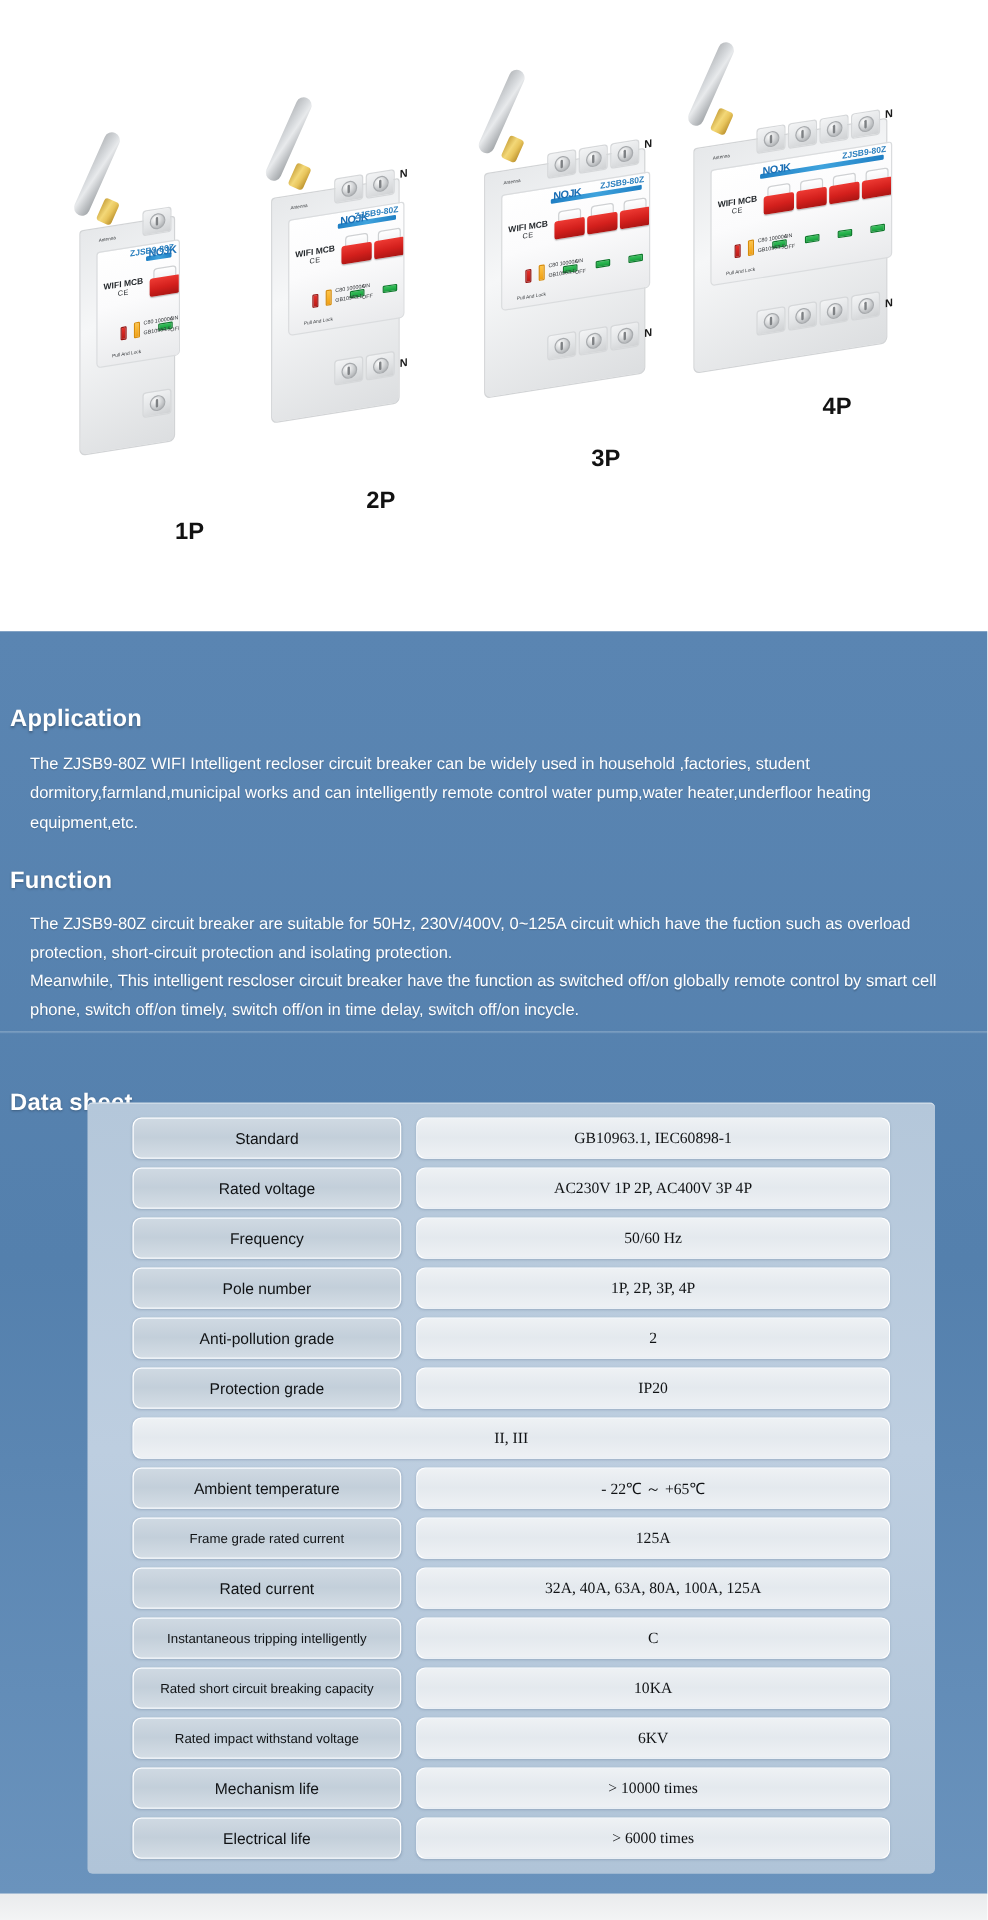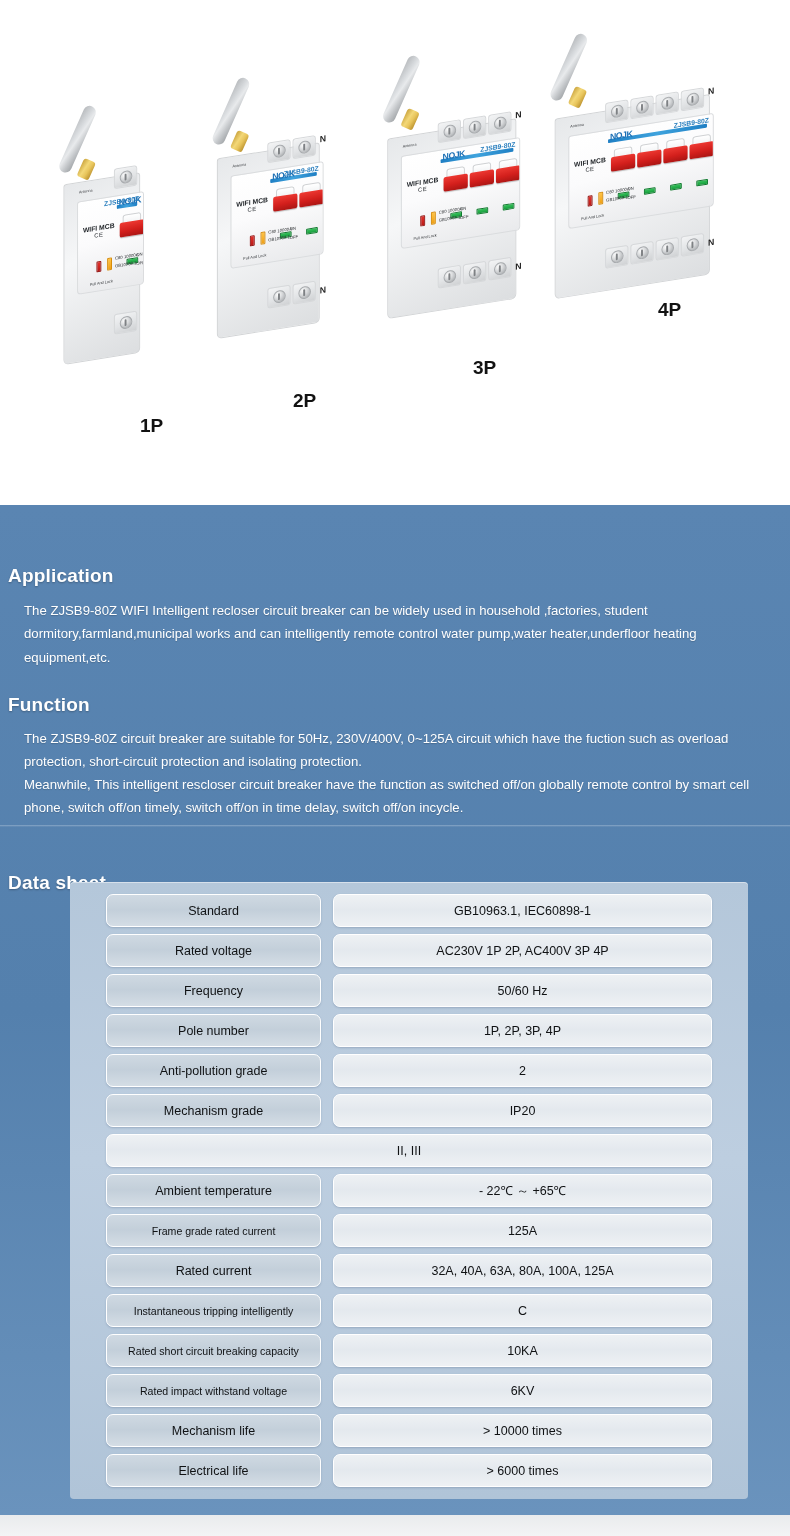--- a/index.html
+++ b/index.html
@@ -306,20 +306,21 @@
     border-radius: 7px;
     background: linear-gradient(180deg, #eef1f4 0%, #e4e9ee 48%, #eef1f4 100%);
     border: 1.5px solid #ffffff;
     display: flex;
     align-items: center;
     justify-content: center;
     font-size: 12.5px;
     color: #101214;
     box-shadow: 0 1px 2px rgba(60,85,115,.25);
     white-space: nowrap;
+    font-family: Liberation Serif, serif;
   }
 
   .footer-strip {
     position: absolute;
     left: 0;
     top: 1515px;
     width: 790px;
     height: 21px;
     background: linear-gradient(180deg, #e9ebed 0%, #f3f4f5 100%);
   }
@@ -573,21 +574,21 @@
               </div>
             </div>
             <div class="n-mark" style="left: 144px; top: 158px;">N</div>
           </div>
         </div>
       </div>
     <div id="pole-labels">
         <div class="pole-label" style="left: 140px; top: 415px;">1P</div>
         <div class="pole-label" style="left: 293px; top: 390px;">2P</div>
         <div class="pole-label" style="left: 473px; top: 357px;">3P</div>
-        <div class="pole-label" style="left: 658px; top: 299px;">4P</div>
+        <div class="pole-label" style="left: 658px; top: 315px;">4P</div>
       </div>
   </div>
 
   <div class="info-section">
 
     <div class="app-block">
       <div class="sec-heading" style="position:absolute;left:8px;top:31px;">Application</div>
       <div class="sec-para" style="position:absolute;left:24px;top:62px;width:756px;">The ZJSB9-80Z WIFI Intelligent recloser circuit breaker can be widely used in household ,factories, student dormitory,farmland,municipal works and can intelligently remote control water pump,water heater,underfloor heating equipment,etc.</div>
     </div>
 
@@ -618,21 +619,21 @@
         </div>
         <div class="row">
           <div class="cell-label">Pole number</div>
           <div class="cell-value">1P, 2P, 3P, 4P</div>
         </div>
         <div class="row">
           <div class="cell-label">Anti-pollution grade</div>
           <div class="cell-value">2</div>
         </div>
         <div class="row">
-          <div class="cell-label">Mechanism grade</div>
+          <div class="cell-label">Protection grade</div>
           <div class="cell-value">IP20</div>
         </div>
         <div class="row">
           <div class="cell-value">II, III</div>
         </div>
         <div class="row">
           <div class="cell-label">Ambient temperature</div>
           <div class="cell-value">- 22℃ ～ +65℃</div>
         </div>
         <div class="row">

